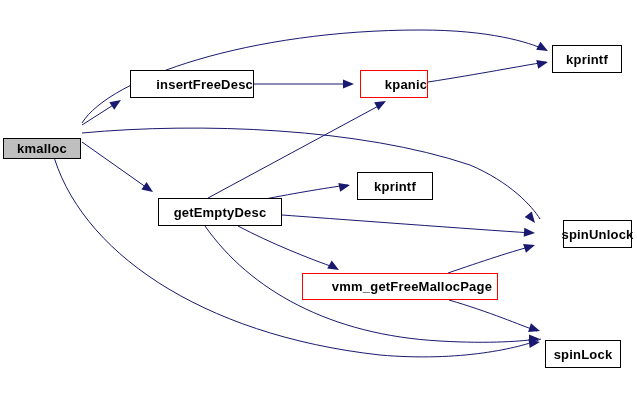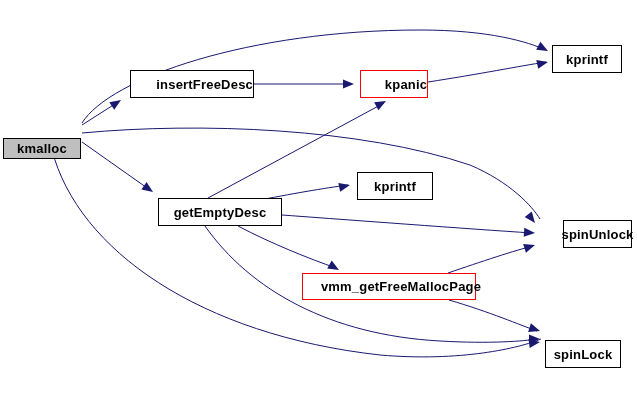--- a/index.html
+++ b/index.html
@@ -75,20 +75,20 @@
       </div>
       <div class="node" style="left: 131px; top: 198px; width: 124px; height: 28px; margin-left: 27px;">
         <span class="label">getEmptyDesc</span>
       </div>
       <div class="node" style="left: 357px; top: 172px; width: 76px; height: 28px;">
         <span class="label">kprintf</span>
       </div>
       <div class="node" style="left: 563px; top: 220px; width: 69px; height: 28px;">
         <span class="label">spinUnlock</span>
       </div>
-      <div class="node red" style="left: 302px; top: 273px; width: 174px; height: 27px;">
+      <div class="node red" style="left: 302px; top: 273px; width: 196px; height: 27px;">
         <span class="label">vmm_getFreeMallocPage</span>
       </div>
       <div class="node" style="left: 545px; top: 324px; width: 76px; height: 28px; margin-top: 16px;">
         <span class="label">spinLock</span>
       </div>
     </div>
 </div>
 
 </body></html>

